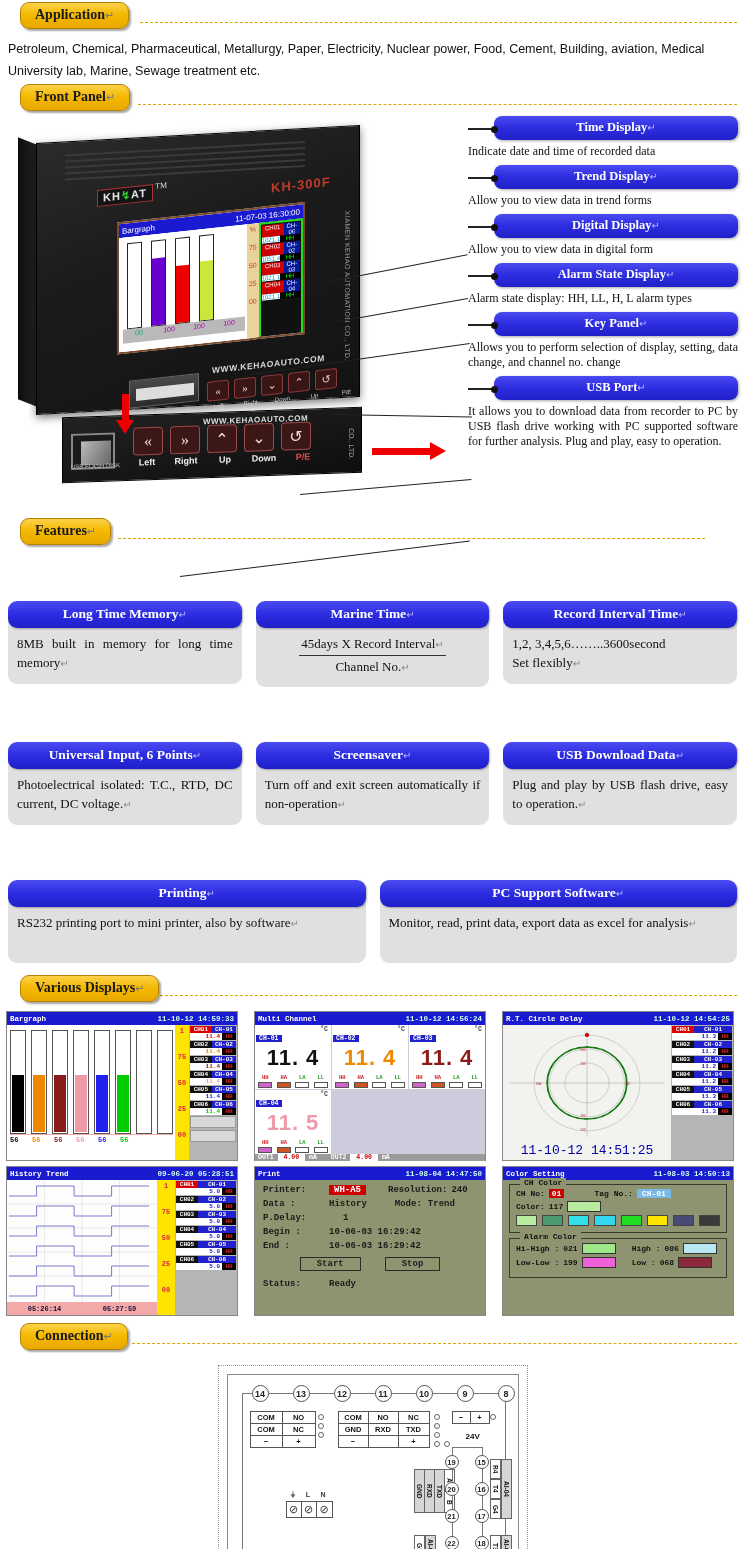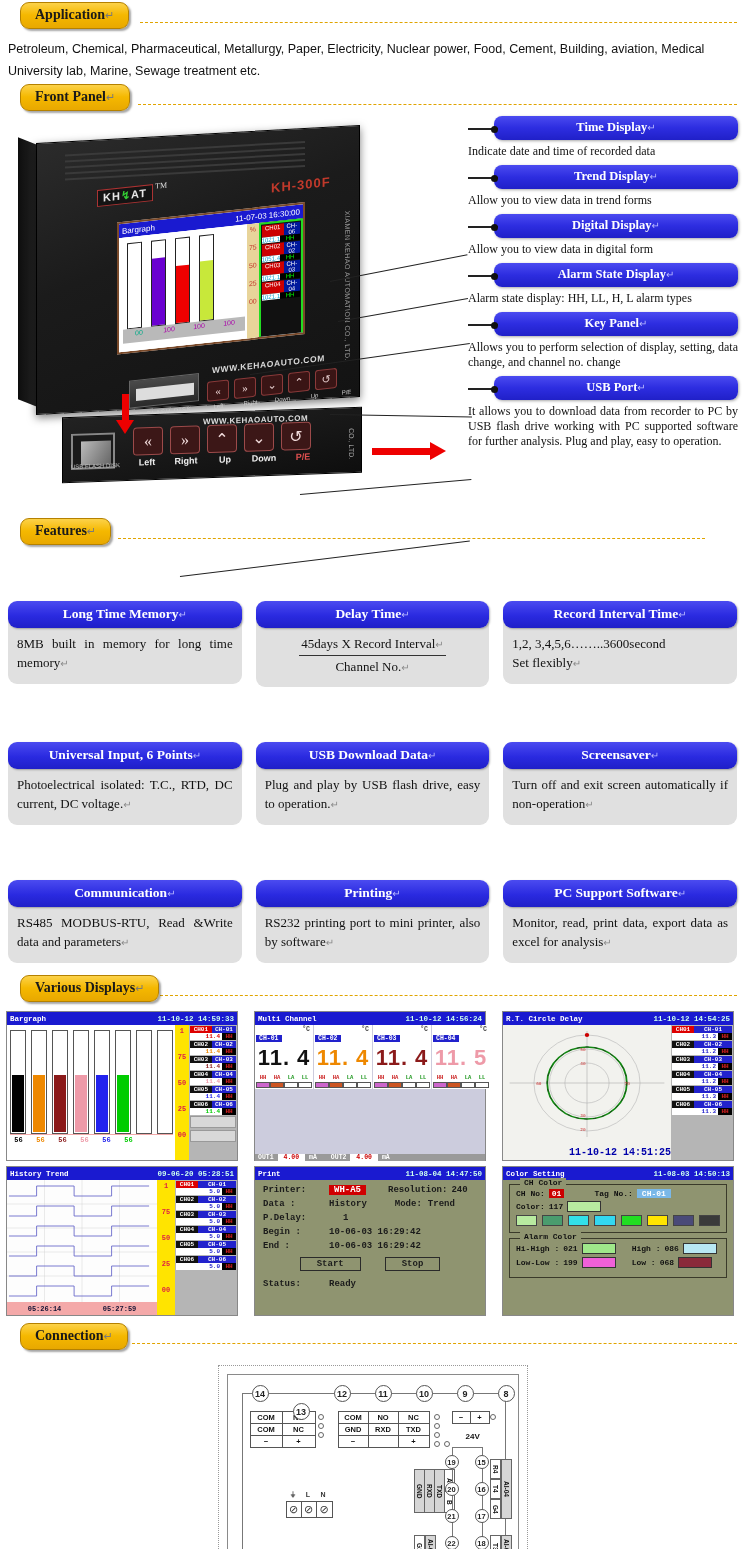--- a/index.html
+++ b/index.html
@@ -231,21 +231,21 @@
   .scr-title .ts { color:#cfe;text-align:center; }
 
   
   .bgs { display:flex; height:135px; background:#fff; }
   .bgs-left { flex:1; padding:3px 2px 0 3px; position:relative; }
   .bgs-bars { display:flex; gap:5px; height:106px; align-items:flex-end; }
   .bgs-bar { width:16px; height:104px; border:1px solid #555; position:relative; background:#fff; }
   .bgs-fill { position:absolute; left:1px; right:1px; bottom:1px; }
   .bgs-foot { border-top:1.5px solid #f2a9a9; display:flex; gap:5px; padding-top:1px;
      font-family:"Liberation Mono",monospace; font-size:7px; font-weight:bold; }
-  .bgs-foot span { width:17px; text-align:center; }
+  .bgs-foot span { width:17px; }
   .bgs-scale { width:18px; background:#ffe400; font-family:"Liberation Mono",monospace;
     font-size:7px; font-weight:bold; color:#d24; text-align:center; padding-top:2px;}
   .bgs-scale div { margin-bottom:18px; }
   .bgs-right { width:62px; background:#b5b5b5; padding:1px; }
   .bgr { margin-bottom:1px; }
   .bgr-top { display:flex; font-family:"Liberation Mono",monospace; font-size:6px; font-weight:bold;}
   .bgr-id { width:22px; text-align:center; color:#fff; }
   .bgr-tag { flex:1; text-align:center; background:#2222cc; color:#fff; }
   .bgr-bot { display:flex; font-family:"Liberation Mono",monospace; font-size:6px; font-weight:bold;}
   .bgr-val { flex:1; background:#fff; text-align:right; padding-right:2px; }
@@ -258,21 +258,21 @@
   .trd-foot { position:absolute; left:0; right:0; bottom:0; height:13px; background:#f4a9a9;
     display:flex; justify-content:space-around; align-items:center;
     font-family:"Liberation Mono",monospace; font-size:7px; font-weight:bold; color:#113;}
   .trd-scale { width:18px; background:#ffe400; font-family:"Liberation Mono",monospace;
     font-size:7px; font-weight:bold; color:#d24; text-align:center; padding-top:2px;}
   .trd-scale div{ margin-bottom:18px; }
   .trd-right { width:62px; background:#b5b5b5; padding:1px;}
 
   
   .mcw { height:135px; background:#ccd; display:flex; flex-direction:column; }
-  .mc-grid { flex:1; display:grid; grid-template-columns:1fr 1fr 1fr 1fr; grid-template-rows:1fr 1fr; gap:1px; }
+  .mc-grid { flex:1; display:grid; grid-template-columns:1fr 1fr 1fr; grid-template-rows:1fr 1fr; gap:1px; }
   .mc-cell { background:#fff; position:relative; padding:1px; }
   .mc-tag { background:#2222cc; color:#fff; font-family:"Liberation Mono",monospace;
     font-size:6.5px; font-weight:bold; padding:0 3px; display:inline-block; }
   .mc-unit { position:absolute; right:3px; top:1px; font-family:"Liberation Mono",monospace;
     font-size:6.5px; color:#444; font-weight:bold; }
   .mc-val { text-align:center; font-family:"Liberation Sans",sans-serif; font-size:22px;
     font-weight:bold; margin-top:1px; letter-spacing:1px; }
   .mc-alms { display:flex; justify-content:space-around; margin-top:3px; }
   .mc-alm { text-align:center; font-family:"Liberation Mono",monospace; font-size:5.5px; font-weight:bold;}
   .mc-alm .bx { width:14px; height:6px; border:1px solid #555; margin:1px auto 0 auto; }
@@ -285,22 +285,22 @@
     font-family:"Liberation Mono",monospace; font-size:9px; font-weight:bold; color:#1b1b1b; }
   .prt-row { display:flex; margin-bottom:4px; align-items:center; }
   .prt-lbl { width:66px; }
   .prt-red { background:#d00000; color:#fff; padding:0 5px; }
   .prt-btns { display:flex; gap:24px; justify-content:center; margin:6px 0 8px 0; }
   .prt-btn { border:1.5px solid #2a2a2a; background:#8f9470; padding:1px 16px; }
 
   
   .cc { display:flex; height:135px; }
   .cc-left { flex:1; background:#f2f2ee; position:relative; }
-  .cc-stamp { position:absolute; left:0; right:0; bottom:2px; text-align:right;
-    font-family:"Liberation Mono",monospace; font-size:10px; font-weight:bold; color:#00a;}
+  .cc-stamp { position:absolute; left:0; right:0; bottom:2px; text-align:center;
+    font-family:"Liberation Mono",monospace; font-size:13px; font-weight:normal; color:#00a;}
   .cc-right { width:62px; background:#b5b5b5; padding:1px; }
 
   
   .cs { height:135px; background:#8f9470; padding:4px 6px;
     font-family:"Liberation Mono",monospace; font-size:8px; font-weight:bold; color:#111; }
   .cs-box { border:1.2px solid #3a3a2a; padding:4px 6px 6px 6px; margin-bottom:5px; position:relative; }
   .cs-legend { position:absolute; top:-7px; left:10px; background:#8f9470; padding:0 4px; font-size:8px;}
   .cs-line { display:flex; align-items:center; gap:4px; margin-bottom:3px; }
   .cs-sw { width:34px; height:11px; border:1px solid #333; }
   .cs-row-sw { display:flex; gap:5px; margin-top:3px; }
@@ -537,47 +537,43 @@
     <div class="dash" style="left:118px;top:22px;right:40px;"></div>
   </div>
 </div>
 <div id="features-grid">
     <div class="frow">
       <div class="fcard">
         <div class="fhead"><span>Long Time Memory</span><span class="cr">↵</span></div>
         <div class="fbody"><span>8MB built in memory for long time memory</span><span class="cr">↵</span></div>
       </div>
       <div class="fcard">
-        <div class="fhead"><span>Delay Time</span><span class="cr">↵</span></div>
+        <div class="fhead"><span>Marine Time</span><span class="cr">↵</span></div>
         <div class="fbody frac"><span class="num">45days X Record Interval<span class="cr">↵</span></span><span class="den">Channel No.<span class="cr">↵</span></span></div>
       </div>
       <div class="fcard">
         <div class="fhead"><span>Record Interval Time</span><span class="cr">↵</span></div>
         <div class="fbody"><span>1,2, 3,4,5,6……..3600second</span><br><span>Set flexibly</span><span class="cr">↵</span></div>
       </div>
     </div>
     <div class="frow">
       <div class="fcard">
         <div class="fhead"><span>Universal Input, 6 Points</span><span class="cr">↵</span></div>
         <div class="fbody"><span>Photoelectrical isolated: T.C., RTD, DC current, DC voltage.</span><span class="cr">↵</span></div>
       </div>
       <div class="fcard">
+        <div class="fhead"><span>Screensaver</span><span class="cr">↵</span></div>
+        <div class="fbody"><span>Turn off and exit screen automatically if non-operation</span><span class="cr">↵</span></div>
+      </div>
+      <div class="fcard">
         <div class="fhead"><span>USB Download Data</span><span class="cr">↵</span></div>
         <div class="fbody"><span>Plug and play by USB flash drive, easy to operation.</span><span class="cr">↵</span></div>
       </div>
-      <div class="fcard">
-        <div class="fhead"><span>Screensaver</span><span class="cr">↵</span></div>
-        <div class="fbody"><span>Turn off and exit screen automatically if non-operation</span><span class="cr">↵</span></div>
-      </div>
     </div>
     <div class="frow">
-      <div class="fcard">
-        <div class="fhead"><span>Communication</span><span class="cr">↵</span></div>
-        <div class="fbody"><span>RS485 MODBUS-RTU, Read &amp;Write data and parameters</span><span class="cr">↵</span></div>
-      </div>
       <div class="fcard">
         <div class="fhead"><span>Printing</span><span class="cr">↵</span></div>
         <div class="fbody"><span>RS232 printing port to mini printer, also by software</span><span class="cr">↵</span></div>
       </div>
       <div class="fcard">
         <div class="fhead"><span>PC Support Software</span><span class="cr">↵</span></div>
         <div class="fbody"><span>Monitor, read, print data, export data as excel for analysis</span><span class="cr">↵</span></div>
       </div>
     </div>
   </div>
@@ -1055,21 +1051,21 @@
   <div class="conn-wrap">
     <div class="conn-inner">
 
       <div class="hline" style="left:14px;top:18px;width:264px;"></div>
       <div class="vline" style="left:14px;top:18px;height:212px;"></div>
       <div class="vline" style="left:277px;top:18px;height:212px;"></div>
       <div class="hline" style="left:14px;top:230px;width:264px;"></div>
 
       <div id="topNodes">
           <div class="tnode" style="left: 24px; top: 10px;">14</div>
-          <div class="tnode" style="left: 65px; top: 28px;">13</div>
+          <div class="tnode" style="left: 65px; top: 10px;">13</div>
           <div class="tnode" style="left: 106px; top: 10px;">12</div>
           <div class="tnode" style="left: 147px; top: 10px;">11</div>
           <div class="tnode" style="left: 188px; top: 10px;">10</div>
           <div class="tnode" style="left: 229px; top: 10px;">9</div>
           <div class="tnode" style="left: 270px; top: 10px;">8</div>
         </div>
       <div id="botNodes">
           <div class="tnode" style="left: 24px; top: 222px;">7</div>
           <div class="tnode" style="left: 65px; top: 222px;">6</div>
           <div class="tnode" style="left: 106px; top: 222px;">5</div>

